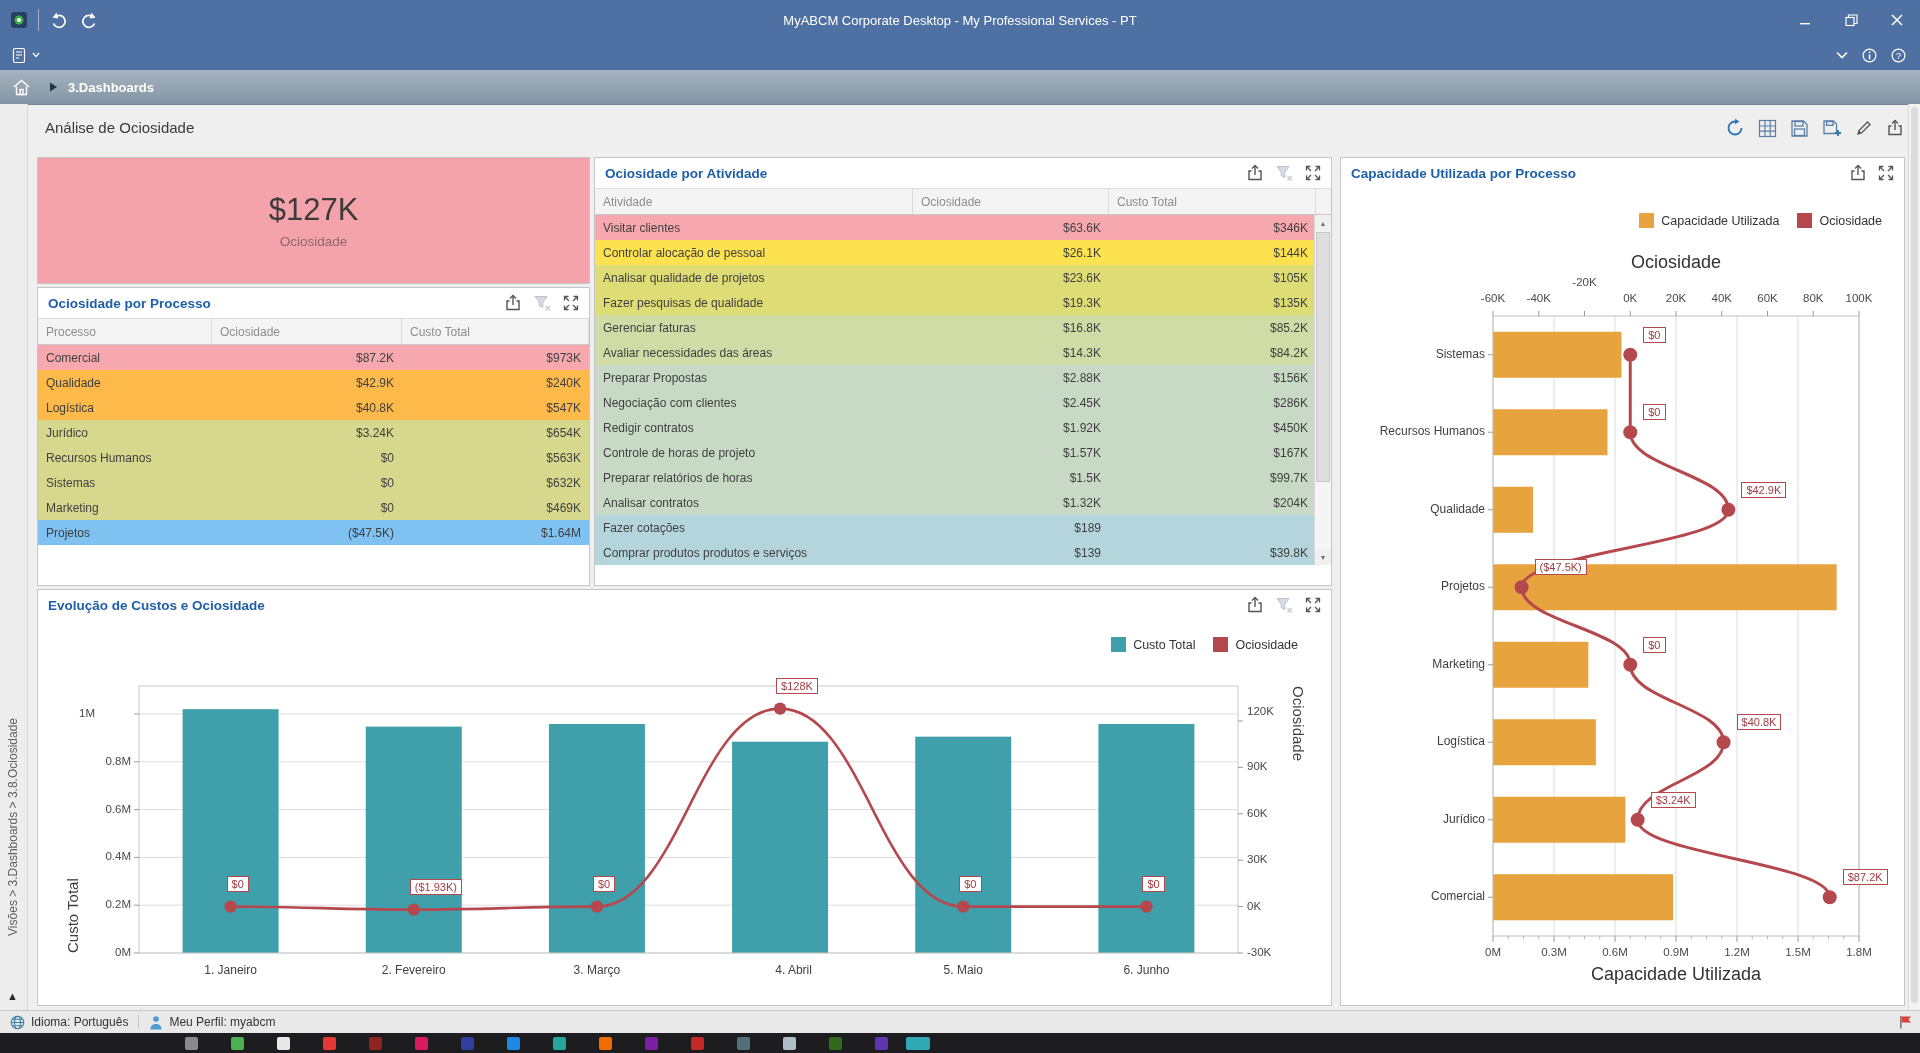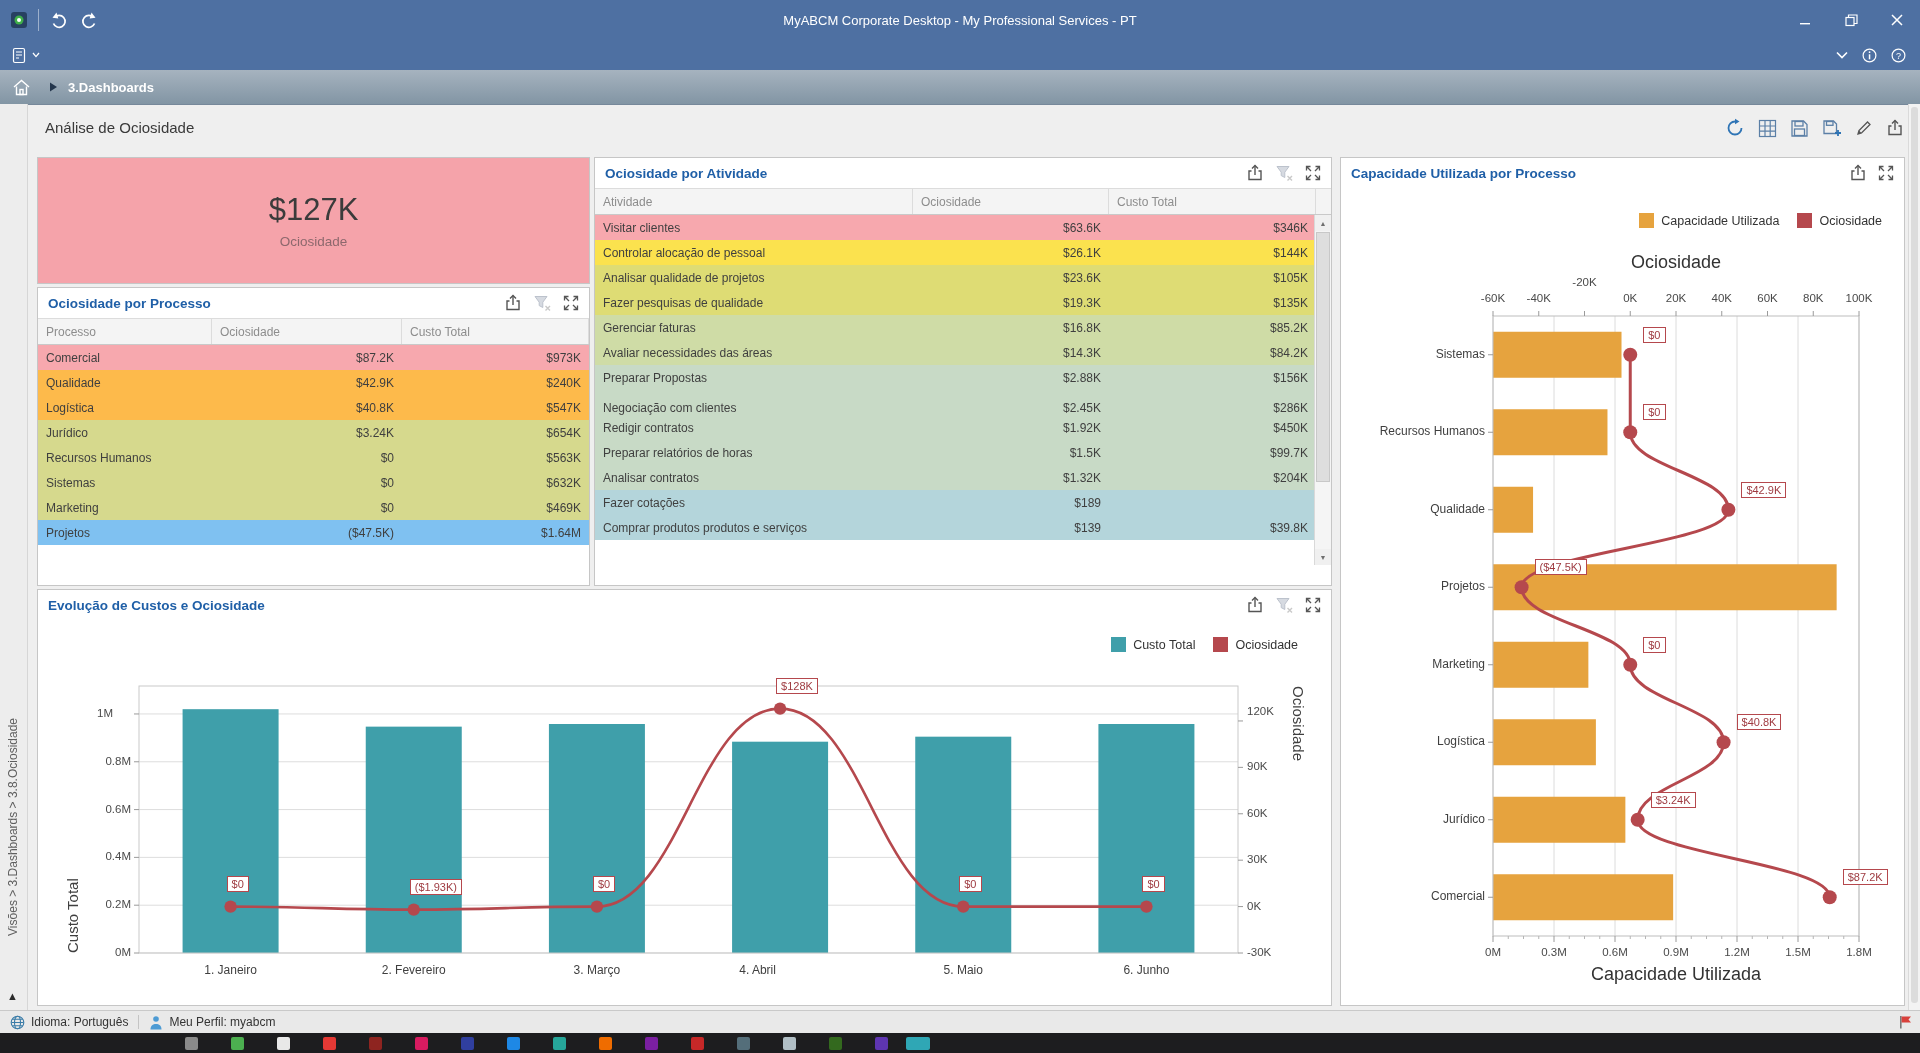--- a/index.html
+++ b/index.html
@@ -367,29 +367,34 @@
         <div class="trow" style="background: rgb(207, 220, 166);">
           <div class="cell" style="width: 318px;">Avaliar necessidades das áreas</div>
           <div class="cell num" style="width: 196px;">$14.3K</div>
           <div class="cell num" style="width: 207px;">$84.2K</div>
         </div>
         <div class="trow" style="background: rgb(200, 218, 198);">
           <div class="cell" style="width: 318px; text-align: center;">Preparar Propostas</div>
           <div class="cell num" style="width: 196px;">$2.88K</div>
           <div class="cell num" style="width: 207px;">$156K</div>
         </div>
-        <div class="trow" style="background: rgb(200, 218, 198); align-items: flex-end;">
+        <div class="trow" style="background: rgb(200, 218, 198);">
           <div class="cell" style="width: 318px;">Negociação com clientes</div>
           <div class="cell num" style="width: 196px;">$2.45K</div>
           <div class="cell num" style="width: 207px;">$286K</div>
         </div>
         <div class="trow" style="background: rgb(200, 218, 198);">
           <div class="cell" style="width: 318px;">Redigir contratos</div>
           <div class="cell num" style="width: 196px;">$1.92K</div>
           <div class="cell num" style="width: 207px;">$450K</div>
+        </div>
+        <div class="trow" style="background: rgb(200, 218, 198);">
+          <div class="cell" style="width: 318px;">Controle de horas de projeto</div>
+          <div class="cell num" style="width: 196px;">$1.57K</div>
+          <div class="cell num" style="width: 207px;">$167K</div>
         </div>
         <div class="trow" style="background: rgb(200, 218, 198);">
           <div class="cell" style="width: 318px;">Preparar relatórios de horas</div>
           <div class="cell num" style="width: 196px;">$1.5K</div>
           <div class="cell num" style="width: 207px;">$99.7K</div>
         </div>
         <div class="trow" style="background: rgb(200, 218, 198);">
           <div class="cell" style="width: 318px;">Analisar contratos</div>
           <div class="cell num" style="width: 196px;">$1.32K</div>
           <div class="cell num" style="width: 207px;">$204K</div>
@@ -486,31 +491,31 @@
           <circle cx="824.25" cy="220.59212050984937" r="6.2" fill="#B5484D"></circle>
           <circle cx="1007.4166666666666" cy="220.59212050984937" r="6.2" fill="#B5484D"></circle>
         </svg>
       </div>
     <div id="evo-decor"></div>
   <div class="ticklbl" style="left: 41px; top: 356px; width: 52px; text-align: right;">0M</div>
       <div class="ticklbl" style="left: 41px; top: 308.193px; width: 52px; text-align: right;">0.2M</div>
       <div class="ticklbl" style="left: 41px; top: 260.387px; width: 52px; text-align: right;">0.4M</div>
       <div class="ticklbl" style="left: 41px; top: 212.58px; width: 52px; text-align: right;">0.6M</div>
       <div class="ticklbl" style="left: 41px; top: 164.774px; width: 52px; text-align: right;">0.8M</div>
-      <div class="ticklbl" style="left: 41px; top: 116.967px; width: 52px; text-align: center;">1M</div>
+      <div class="ticklbl" style="left: 41px; top: 116.967px; width: 52px; text-align: left;">1M</div>
       <div class="ticklbl" style="left: 1209px; top: 356px;">-30K</div>
       <div class="ticklbl" style="left: 1209px; top: 309.592px;">0K</div>
       <div class="ticklbl" style="left: 1209px; top: 263.184px;">30K</div>
       <div class="ticklbl" style="left: 1209px; top: 216.776px;">60K</div>
       <div class="ticklbl" style="left: 1209px; top: 170.368px;">90K</div>
       <div class="ticklbl" style="left: 1209px; top: 115px;">120K</div>
       <div class="catlbl" style="left: 101px; top: 373px; width: 183.167px; text-align: center;">1. Janeiro</div>
       <div class="catlbl" style="left: 284.167px; top: 373px; width: 183.167px; text-align: center;">2. Fevereiro</div>
       <div class="catlbl" style="left: 467.333px; top: 373px; width: 183.167px; text-align: center;">3. Março</div>
-      <div class="catlbl" style="left: 628px; top: 373px; width: 183.167px; text-align: center;">4. Abril</div>
+      <div class="catlbl" style="left: 664px; top: 373px; width: 183.167px; text-align: center;">4. Abril</div>
       <div class="catlbl" style="left: 833.667px; top: 373px; width: 183.167px; text-align: center;">5. Maio</div>
       <div class="catlbl" style="left: 1016.83px; top: 373px; width: 183.167px; text-align: center;">6. Junho</div>
       <div class="dlabel" style="left: 188.583px; top: 285.592px;">$0</div>
       <div class="dlabel" style="left: 371.75px; top: 288.578px;">($1.93K)</div>
       <div class="dlabel" style="left: 554.917px; top: 285.592px;">$0</div>
       <div class="dlabel" style="left: 738.083px; top: 87.5852px;">$128K</div>
       <div class="dlabel" style="left: 921.25px; top: 285.592px;">$0</div>
       <div class="dlabel" style="left: 1104.42px; top: 285.592px;">$0</div>
     </div>
 

